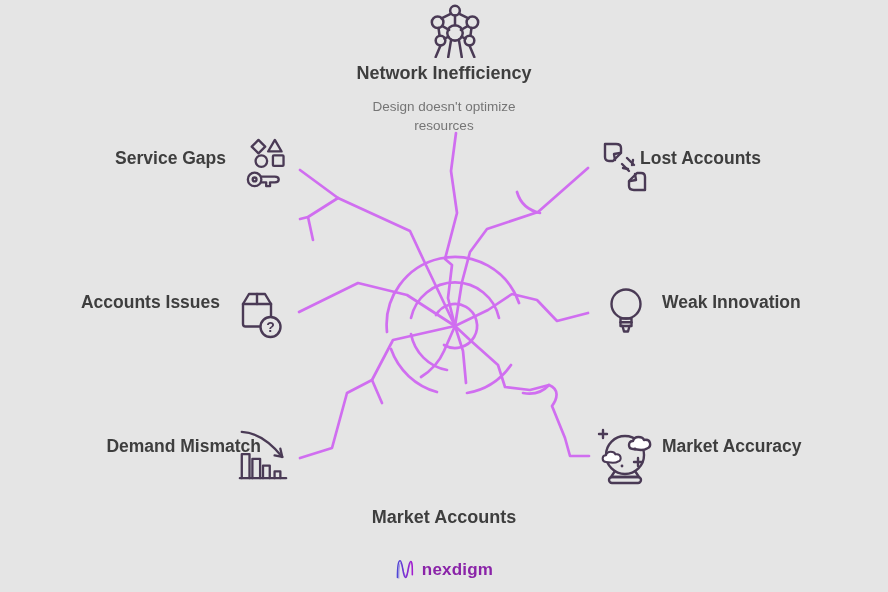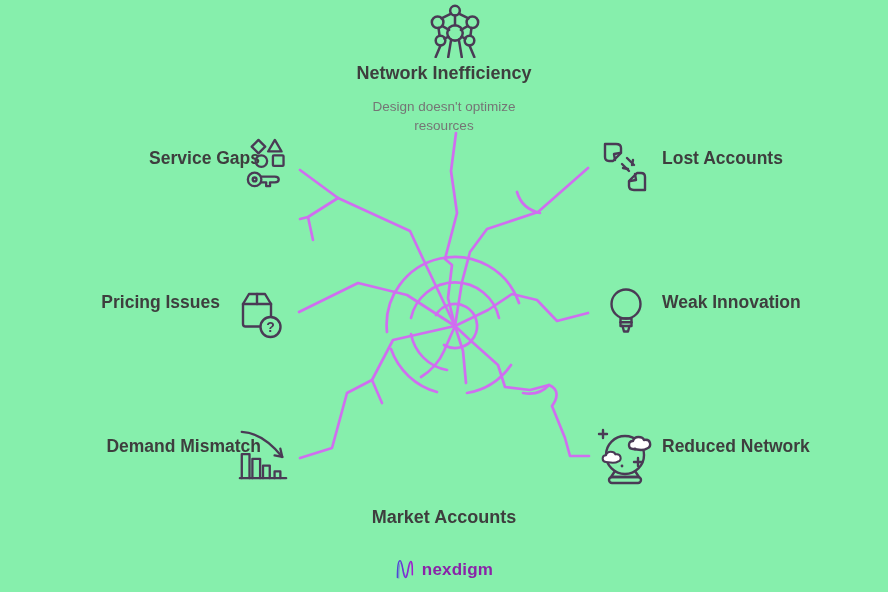--- a/index.html
+++ b/index.html
@@ -1,17 +1,17 @@
 <!DOCTYPE html>
 <html><head>
 <meta charset="utf-8">
 <style>
   html,body{margin:0;padding:0;background:#fff;}
   .canvas{
-    position:relative;width:888px;height:592px;background:#86efac;
+    position:relative;width:888px;height:592px;background:#e5e5e5;
     font-family:"Liberation Sans",sans-serif;overflow:hidden;
   }
   .web-svg{position:absolute;left:0;top:0;z-index:0;}
   .node-label{
     position:absolute;z-index:2;font-weight:700;font-size:17.5px;
     color:#3e3e3e;white-space:nowrap;line-height:22px;
   }
   .left-label{text-align:right;}
   .center-title{
     position:absolute;left:0;right:0;z-index:2;text-align:center;
@@ -67,21 +67,21 @@
       <circle cx="32" cy="32" r="8"></circle>
       <circle cx="17" cy="40" r="5"></circle>
       <circle cx="47" cy="40" r="5"></circle>
       <path d="M28,12 L18,17 M36,12 L46,17 M32,14 V24 M19,25 L26,29 M45,25 L38,29 M15,27 L16,35 M49,27 L48,35 M25,36 L21,38 M39,36 L43,38"></path>
       <path d="M17,45 L12,57 M28,39 L25,57 M36,39 L39,57 M47,45 L52,57"></path>
     </svg>
   </div>
   <div class="center-title" style="top:63px;">Network Inefficiency</div>
   <div class="subtitle" style="top:98px;">Design doesn't optimize resources</div>
 
-  <div class="node-label left-label" style="right:628px;top:147px;">Service Gaps</div>
+  <div class="node-label left-label" style="right:662px;top:147px;">Service Gaps</div>
   <div class="icon-box" style="left:244px;top:136px;">
     <svg width="54" height="56" viewBox="0 0 56 56" fill="none" stroke="#4a3a55" stroke-width="2.4" stroke-linecap="round" stroke-linejoin="round">
       <path d="M15,3 L22,10 L15,17 L8,10 Z"></path>
       <path d="M32,3 L39,15 L25,15 Z"></path>
       <circle cx="18" cy="25" r="6"></circle>
       <rect x="30" y="19" width="11" height="11" rx="1"></rect>
       <circle cx="11" cy="44" r="7"></circle>
       <circle cx="11" cy="44" r="2"></circle>
       <path d="M18,41 H32 Q36,41 36,44 Q36,47 32,47 H27 V51 H23 V47 H18"></path>
     </svg>
@@ -90,23 +90,23 @@
   <div class="icon-box" style="left:597px;top:139px;">
     <svg width="56" height="56" viewBox="0 0 56 56" fill="none" stroke="#4a3a55" stroke-width="2.4" stroke-linecap="round" stroke-linejoin="round">
       <path d="M8,5 H19 Q24,5 24,9 V14 L16,22 H12 Q8,22 8,18 Z"></path>
       <path d="M23,14 L17,15 L18,21"></path>
       <path d="M48,51 H37 Q32,51 32,47 V42 L40,34 H44 Q48,34 48,38 Z"></path>
       <path d="M33,42 L39,41 L38,35"></path>
       <path d="M30,19 L37,26 M25,25 L32,32"></path>
       <path d="M31,30 L26,29 M36,21 L35,26"></path>
     </svg>
   </div>
-  <div class="node-label" style="left:662px;top:147px;">Lost Accounts</div>
+  <div class="node-label" style="left:640px;top:147px;">Lost Accounts</div>
 
-  <div class="node-label left-label" style="right:668px;top:291px;">Pricing Issues</div>
+  <div class="node-label left-label" style="right:668px;top:291px;">Accounts Issues</div>
   <div class="icon-box" style="left:234px;top:285px;">
     <svg width="56" height="56" viewBox="0 0 56 56" fill="none" stroke="#4a3a55" stroke-width="2.4" stroke-linecap="round" stroke-linejoin="round">
       <path d="M9,19 L15,9 H31 L37,19"></path>
       <path d="M23,9 V19"></path>
       <path d="M37,19 H9 V39 Q9,41.5 11.5,41.5 H25.5"></path>
       <path d="M37,19 V30.5"></path>
       <circle cx="36.5" cy="42" r="10"></circle>
       <text x="36.5" y="47" text-anchor="middle" font-family="Liberation Sans, sans-serif" font-size="14" font-weight="bold" fill="#4a3a55" stroke="none">?</text>
     </svg>
   </div>
@@ -140,21 +140,21 @@
       <path fill="#ffffff" d="M33,20 q-4,0 -4,-4 q0,-4 4,-4 q1,-4 5.5,-4 q4.5,0 5.5,3 q5,-1 6,3 q1,4 -3,5.5 q-2,1.5 -6,1.5 z" transform="translate(6,6)"></path>
       <path fill="#ffffff" d="M33,20 q-4,0 -4,-4 q0,-4 4,-4 q1,-4 5.5,-4 q4.5,0 5.5,3 q5,-1 6,3 q1,4 -3,5.5 q-2,1.5 -6,1.5 z" transform="translate(-16,22) scale(0.85)"></path>
       <path d="M5,11 H13 M9,7 V15"></path>
       <path d="M40,39 H48 M44,35 V43"></path>
       <circle cx="28" cy="43" r="1.4" fill="#4a3a55" stroke="none"></circle>
       <circle cx="41" cy="26" r="1.4" fill="#4a3a55" stroke="none"></circle>
       <path d="M21,48 L17,54 H45 L41,48"></path>
       <rect x="15" y="54" width="32" height="6" rx="3"></rect>
     </svg>
   </div>
-  <div class="node-label" style="left:662px;top:435px;">Reduced Network</div>
+  <div class="node-label" style="left:662px;top:435px;">Market Accuracy</div>
 
   <div class="center-title" style="top:507px;">Market Accounts</div>
 
   <div class="logo">
     <svg width="21" height="27" viewBox="0 0 24 28" fill="none">
       <defs>
         <linearGradient id="nexgrad" x1="0" y1="0" x2="1" y2="0">
           <stop offset="0" stop-color="#4f46d6"></stop>
           <stop offset="1" stop-color="#a21ccf"></stop>
         </linearGradient>

